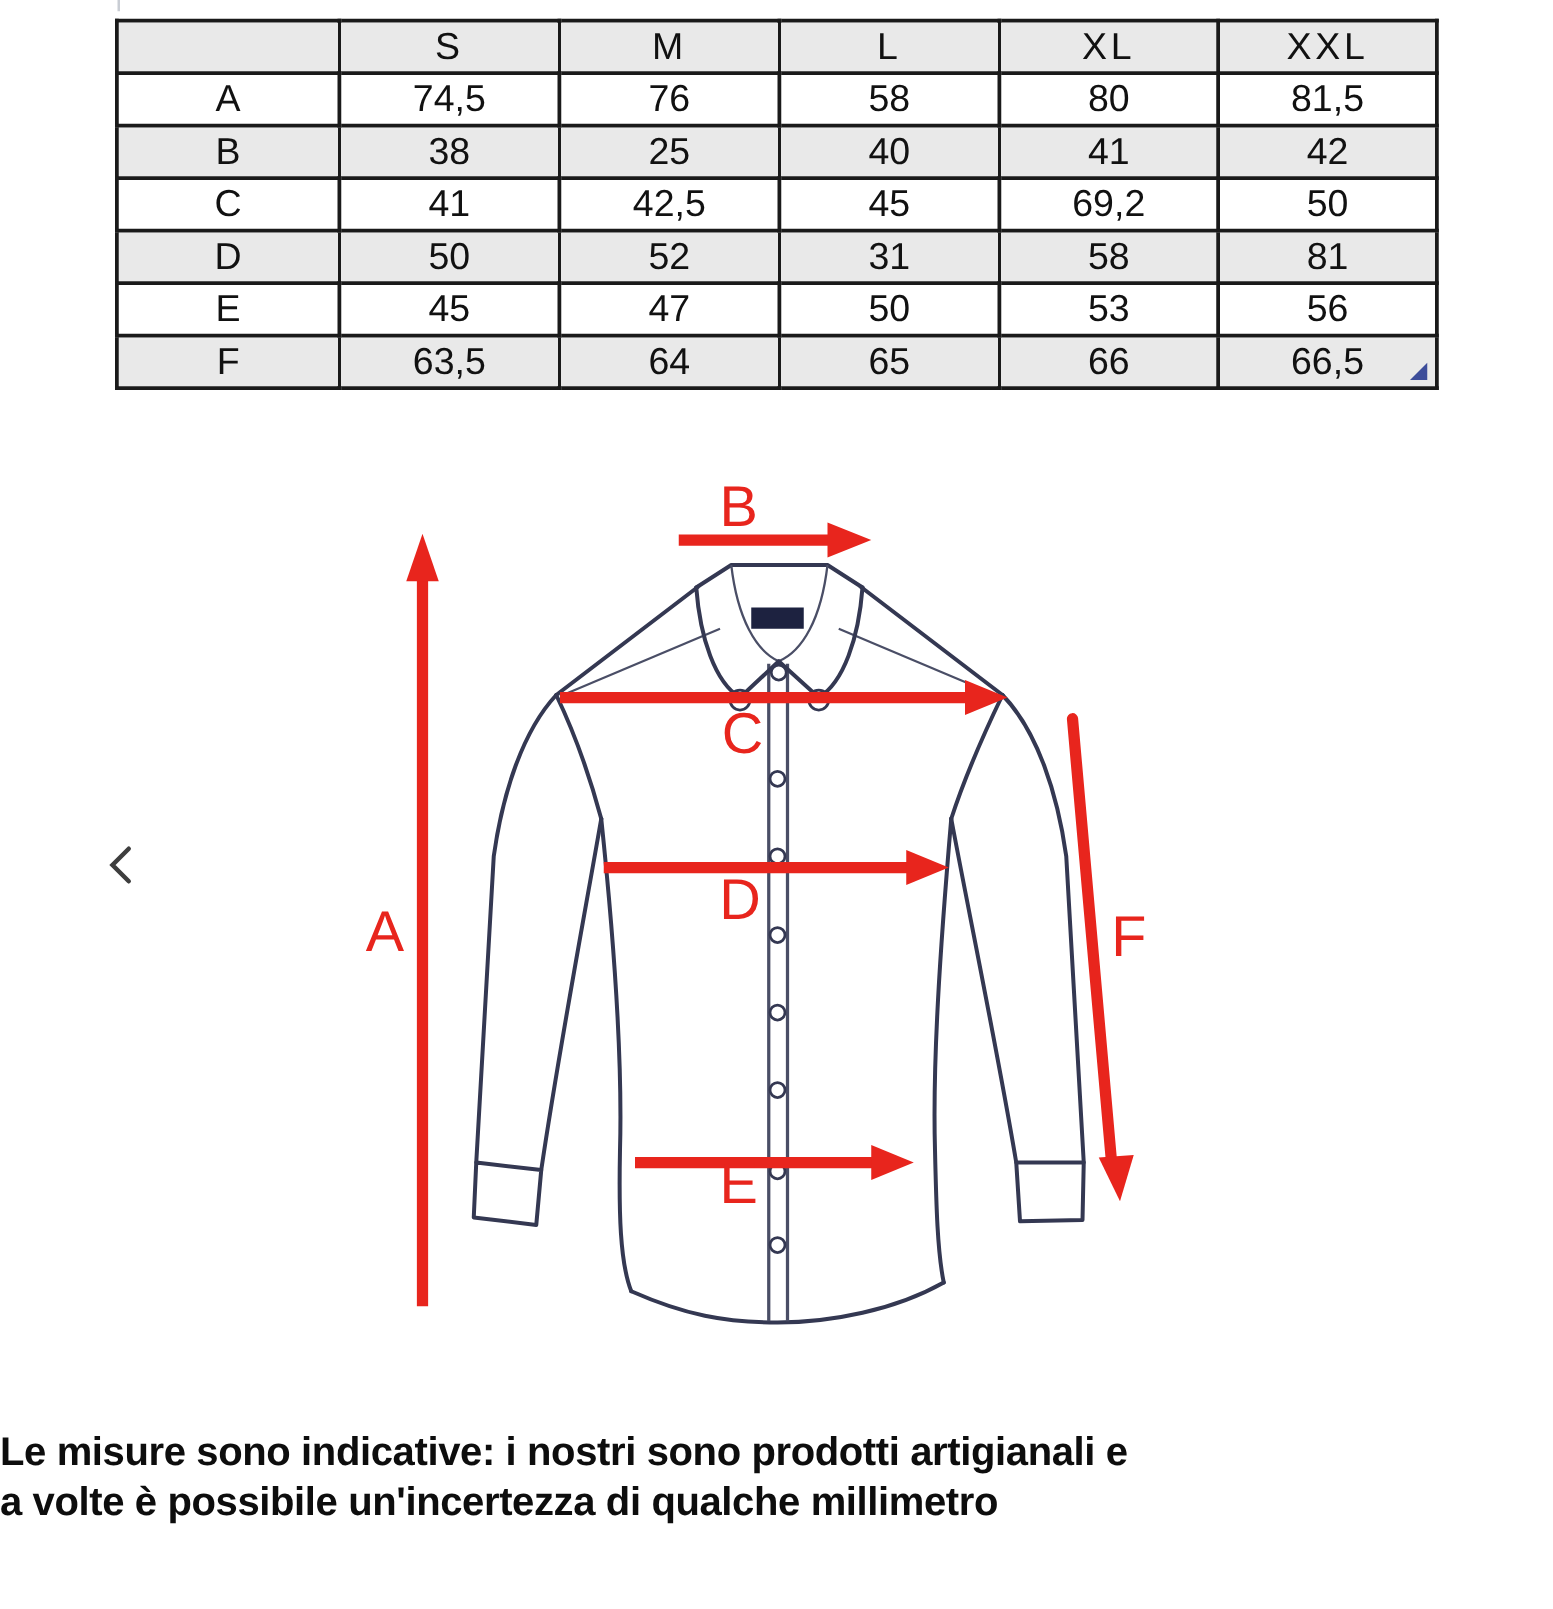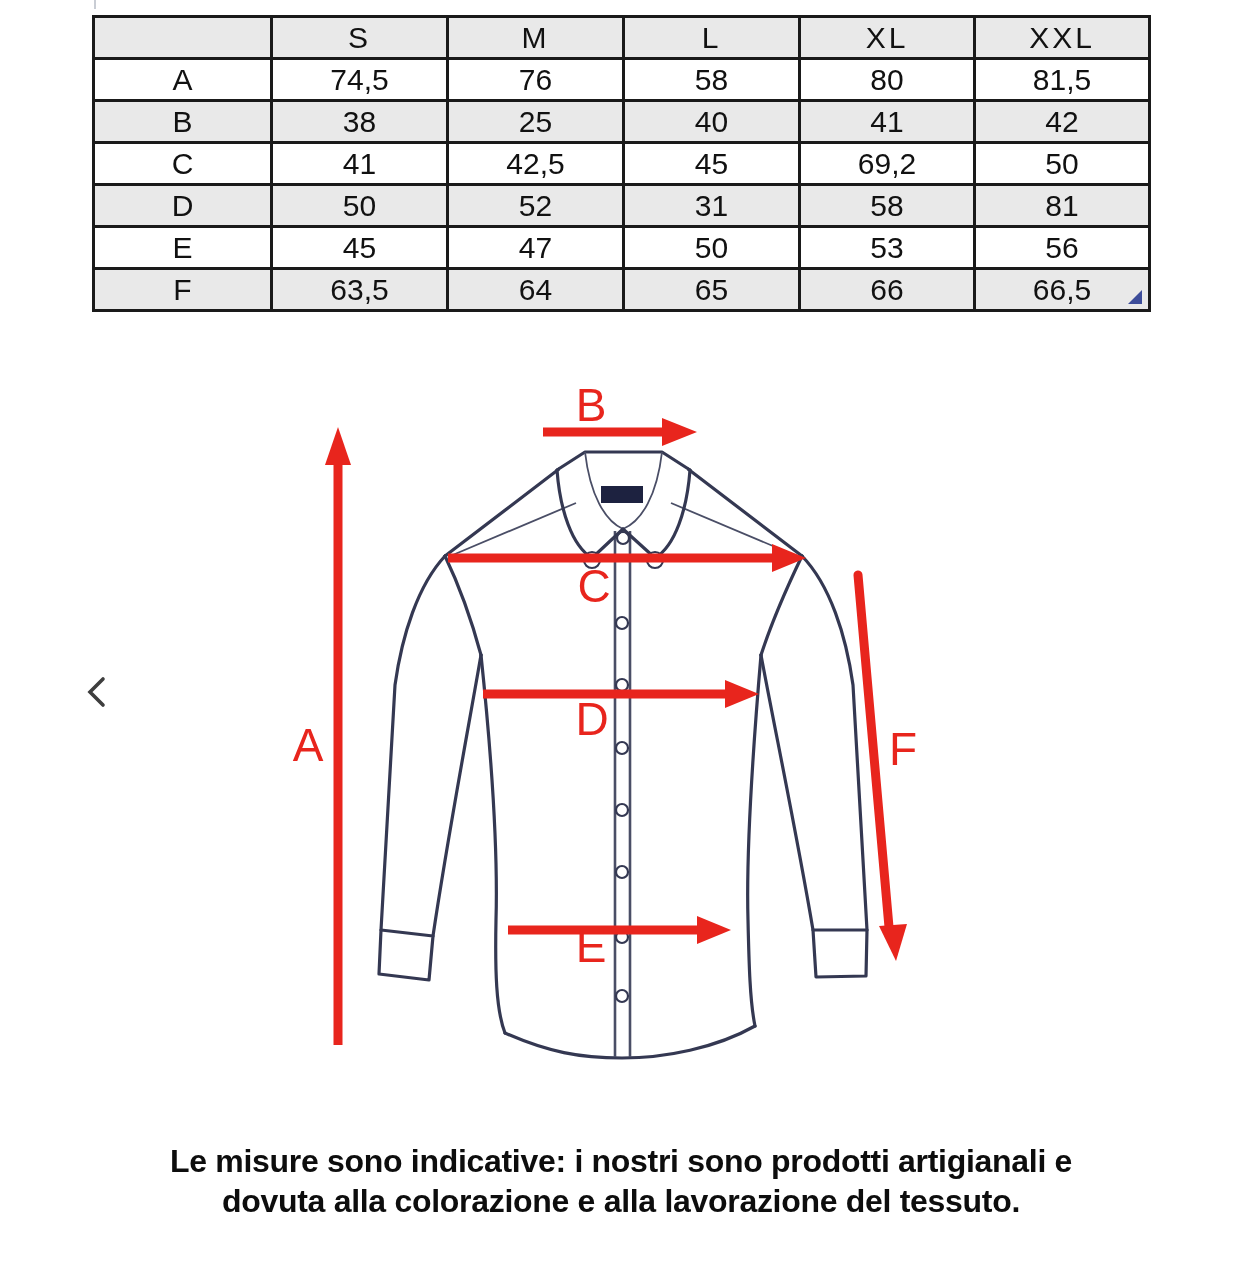--- a/index.html
+++ b/index.html
@@ -48,21 +48,20 @@
   .shirt-thin   { stroke: #4a4e66; stroke-width: 1.8; fill: none; }
   .shirt-fill   { fill: #ffffff; }
   .btn          { fill: #ffffff; stroke: #343852; stroke-width: 2.2; }
   .arrow-line   { stroke: #e8251d; stroke-width: 9; fill: none; }
   .arrow-head   { fill: #e8251d; }
   .measure-label{ fill: #e8251d; font-family: "Liberation Sans", sans-serif; font-size: 46px; font-weight: 400; text-anchor: middle; }
 
   
   .footnote {
     position: absolute; left: 0; top: 1141px; width: 1242px;
-    text-align: center;
     font-size: 32px; line-height: 40px; font-weight: 700;
     color: #0d0d0d; letter-spacing: -0.3px;
   }
 </style>
 </head>
 <body>
 
 <div id="stage">
 
   <div class="grid-tick"></div>
@@ -220,16 +219,16 @@
     <text class="measure-label" x="308" y="761">A</text>
     <text class="measure-label" x="591" y="421">B</text>
     <text class="measure-label" x="594" y="602">C</text>
     <text class="measure-label" x="592" y="735">D</text>
     <text class="measure-label" x="591" y="962">E</text>
     <text class="measure-label" x="903" y="765">F</text>
   </svg>
 
   <div class="footnote">
     <div>Le misure sono indicative: i nostri sono prodotti artigianali e</div>
-    <div>dovuta alla colorazione e alla lavorazione del tessuto.</div>
+    <div>a volte è possibile un'incertezza di qualche millimetro</div>
   </div>
 
 </div>
 
 </body></html>

